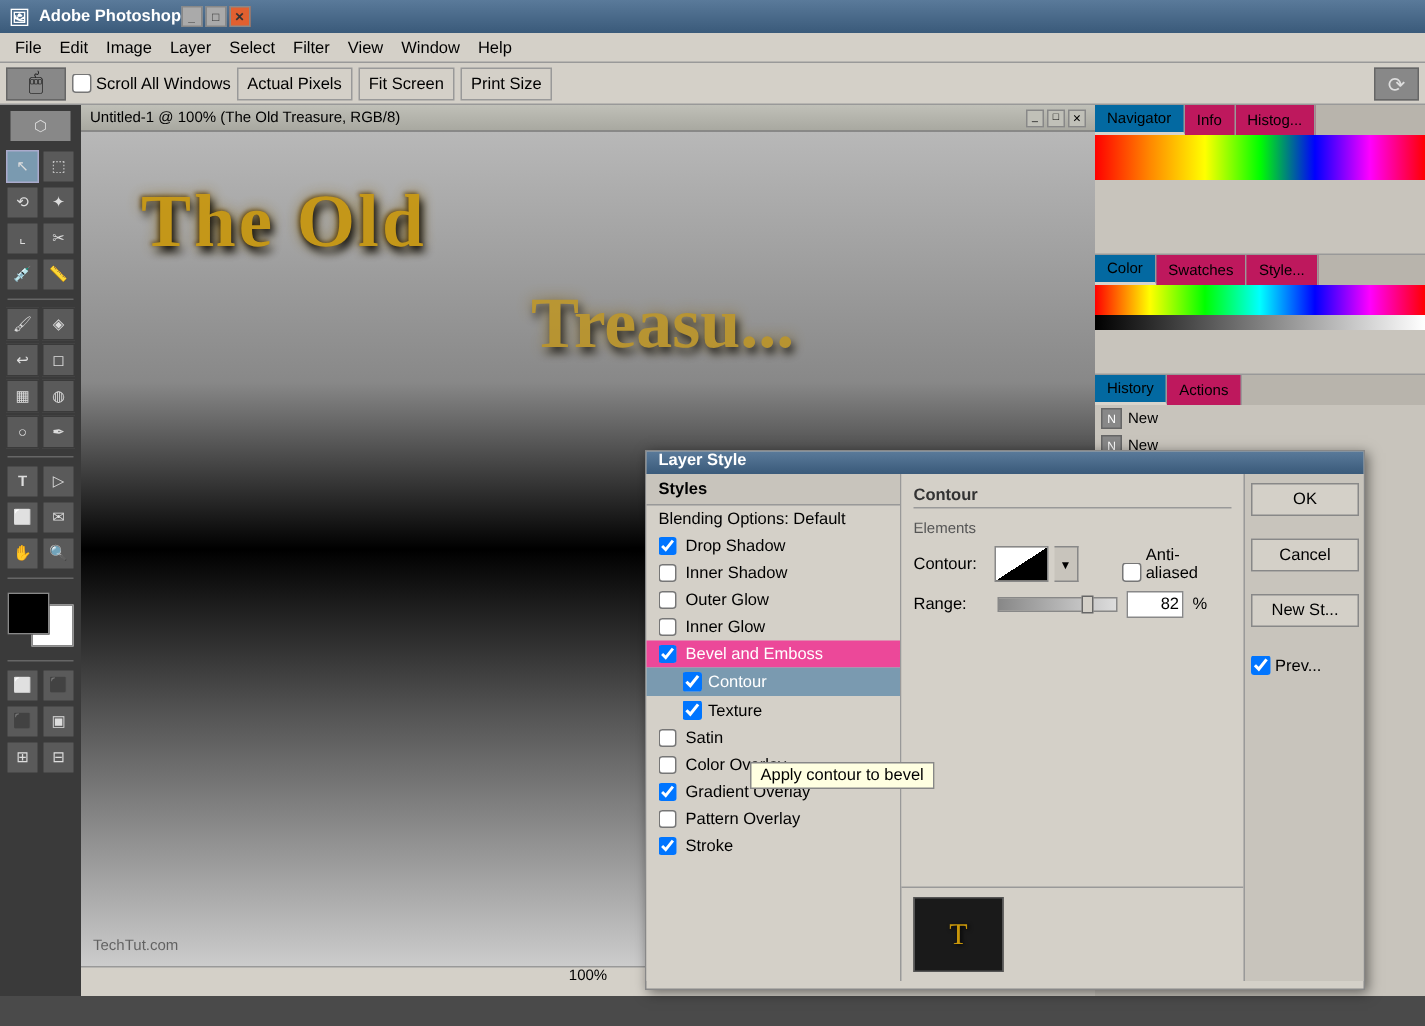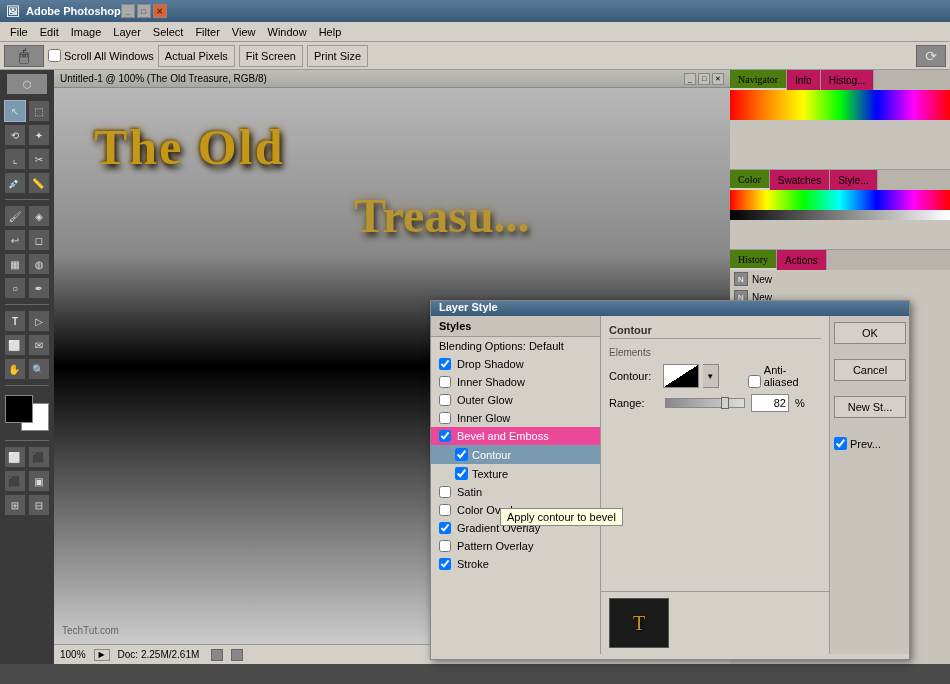--- a/index.html
+++ b/index.html
@@ -183,39 +183,39 @@
       font-size: 10px;
     }
     #canvas-statusbar {
       height: 20px;
       background: #d4d0c8;
       border-top: 1px solid #999;
       display: flex;
       align-items: center;
       padding: 0 6px;
       font-size: 10px;
-      gap: 8px;
+      gap: 24px;
+      flex-direction: column;
     }
     .panel-tabs {
       display: flex;
       background: #b8b4ac;
       height: 20px;
     }
     .panel-tab {
       padding: 2px 8px;
       font-size: 10px;
       cursor: pointer;
       border-right: 1px solid #999;
       display: flex; align-items: center;
       background: #be185d;
     }
     .panel-tab.active {
-      background: #4d7c0f;
+      background: #0369a1;
       border-bottom: 2px solid #d8d4cc;
-      font-family: Liberation Serif, serif;
     }
     
     .navigator-gradient {
       width: 100%;
       height: 30px;
       background: linear-gradient(to right, #ff0000, #ff8800, #ffff00, #00ff00, #0000ff, #ff00ff, #ff0000);
     }
 
     
     .history-item {

